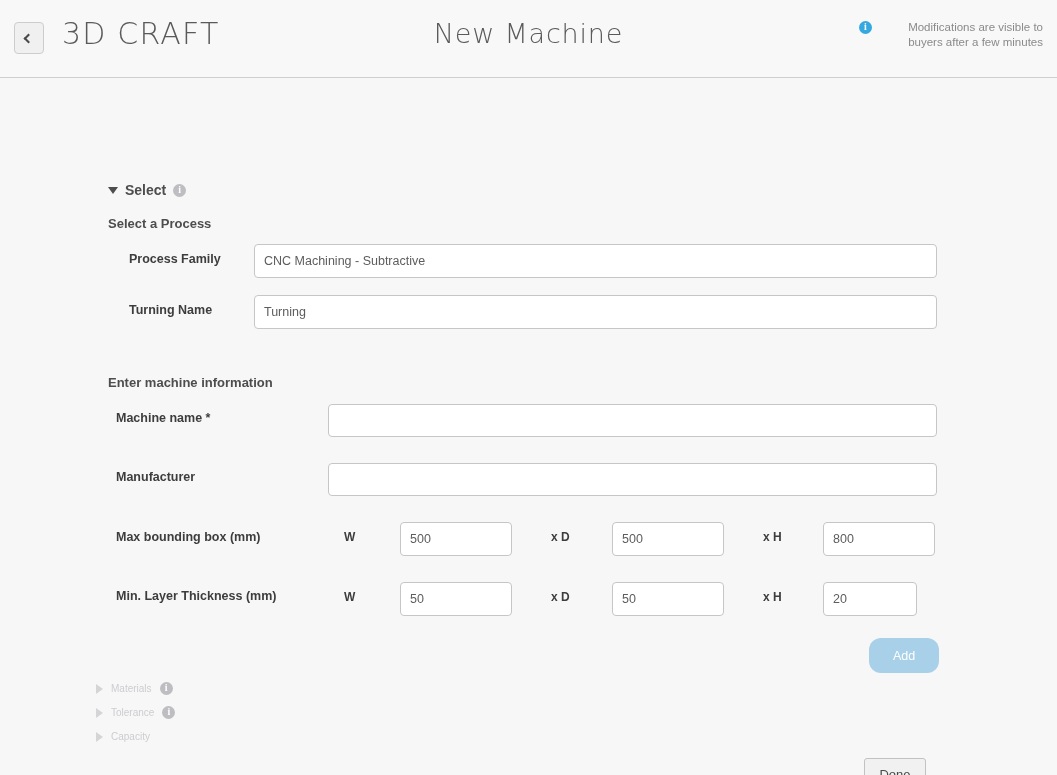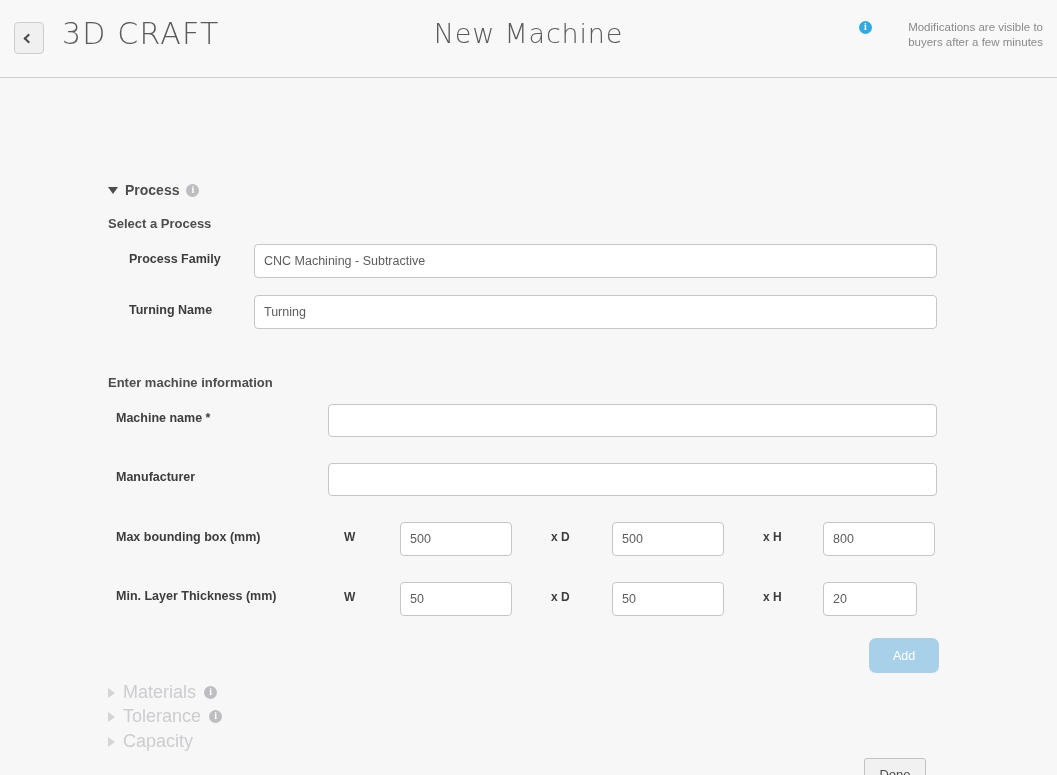--- a/index.html
+++ b/index.html
@@ -170,34 +170,34 @@
   }
 
   .btn-add {
     position: absolute;
     left: 869px;
     top: 560px;
     width: 70px;
     height: 35px;
     background: #a8d0e8;
     border: none;
-    border-radius: 7px;
+    border-radius: 12px;
     color: #ffffff;
     font-size: 12.5px;
     font-family: "Liberation Sans", sans-serif;
     cursor: default;
   }
 
   .collapsed-section {
     position: absolute;
-    left: 108px;
+    left: 96px;
     display: flex;
     align-items: center;
     gap: 8px;
-    font-size: 18px;
+    font-size: 10px;
     color: #cdcdd1;
     cursor: default;
   }
   #sec-materials { top: 604px; }
   #sec-tolerance { top: 628px; }
   #sec-capacity  { top: 653px; }
 
   .btn-done {
     position: absolute;
     left: 864px;
@@ -229,21 +229,21 @@
   <div class="notice">
     <span class="info-blue"><span class="icon-info blue"></span></span><span class="notice-text">Modifications are visible to buyers after a few minutes</span>
   </div>
 
 </div>
 
 <div class="content">
 
   <div class="section-head">
     <span class="tri-down"></span>
-    <span>Process</span>
+    <span>Select</span>
     <span class="icon-info gray"></span>
   </div>
 
   <div class="group-label" id="lbl-select-process">Select a Process</div>
 
   <div class="row-label" style="left:129px; top:174px;">Process Family</div>
   <input class="txt" style="left: 254px; top: 166px; width: 683px; height: 34px;" value="CNC Machining - Subtractive">
 
   <div class="row-label" style="left:129px; top:225px;">Turning Name</div>
   <input class="txt" style="left: 254px; top: 217px; width: 683px; height: 34px;" value="Turning">

